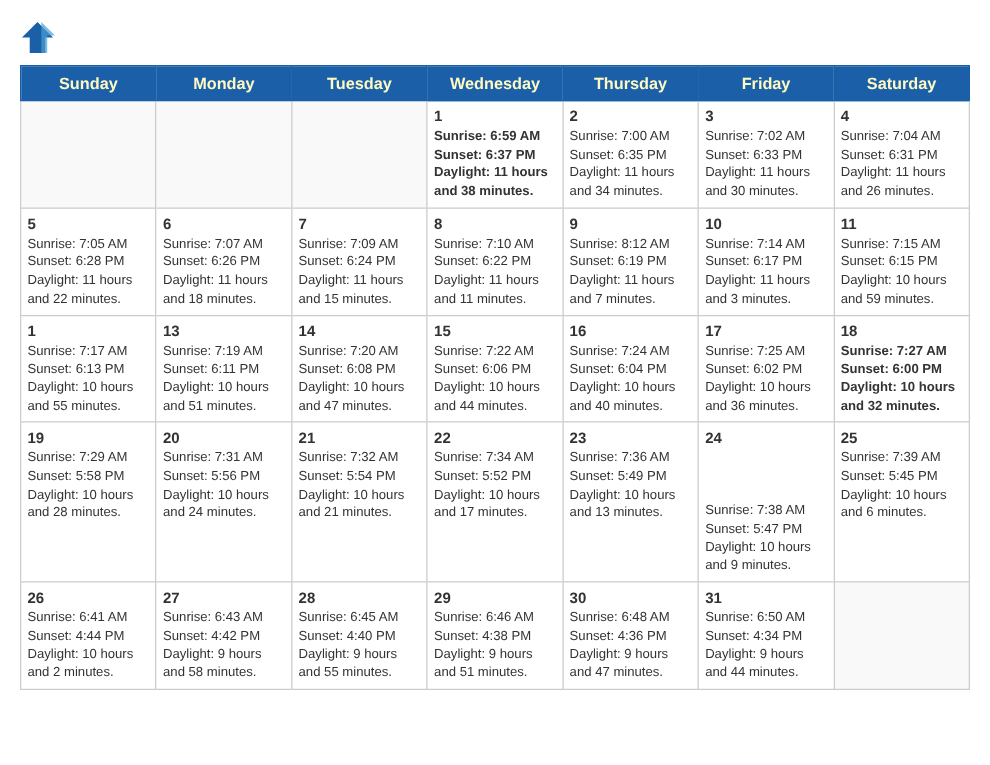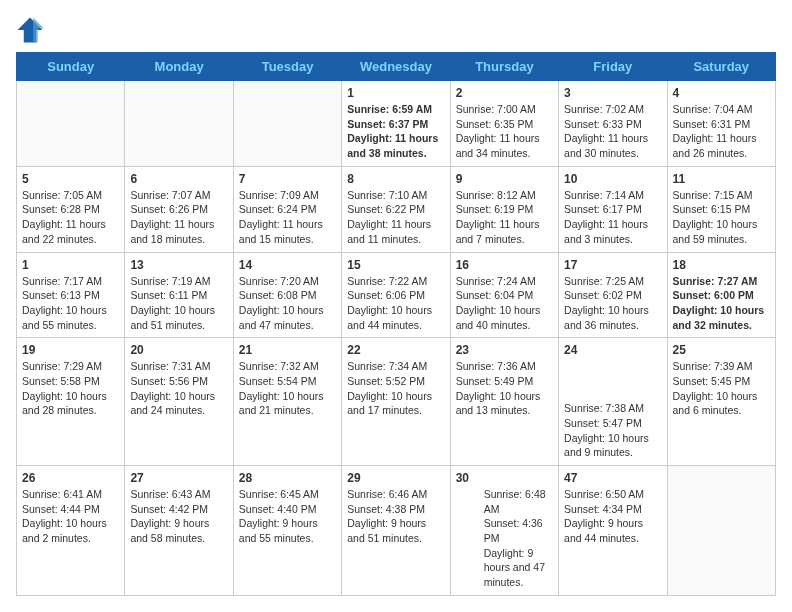--- a/index.html
+++ b/index.html
@@ -43,21 +43,21 @@
       font-size: 16px;
       color: #333;
     }
     .calendar {
       width: 100%;
       border-collapse: collapse;
       border: 1px solid #ccc;
     }
     .calendar th {
       background: #1a5fa8;
-      color: #7dd3fc;
+      color: #fef9c3;
       text-align: center;
       padding: 6px 4px;
       font-size: 13px;
       border: 1px solid #1a5fa8;
     }
     .calendar td {
       vertical-align: top;
       border: 1px solid #ccc;
       padding: 5px 5px;
       width: 108px;
@@ -293,26 +293,26 @@
 Daylight: 9 hours and 55 minutes.</div>
         </td>
         <td>
           <div class="day-num">29</div>
           <div class="day-info" style="white-space: pre-line;">Sunrise: 6:46 AM
 Sunset: 4:38 PM
 Daylight: 9 hours and 51 minutes.</div>
         </td>
         <td>
           <div class="day-num">30</div>
-          <div class="day-info" style="white-space: pre-line; margin-left: 28px;">Sunrise: 6:48 AM
+          <div class="day-info" style="white-space: pre-line;">Sunrise: 6:48 AM
 Sunset: 4:36 PM
 Daylight: 9 hours and 47 minutes.</div>
         </td>
         <td>
-          <div class="day-num">47</div>
+          <div class="day-num">31</div>
           <div class="day-info" style="white-space: pre-line;">Sunrise: 6:50 AM
 Sunset: 4:34 PM
 Daylight: 9 hours and 44 minutes.</div>
         </td>
         <td class="empty-cell"></td>
       </tr>
     </tbody>
 </table>
 
 </body></html>

